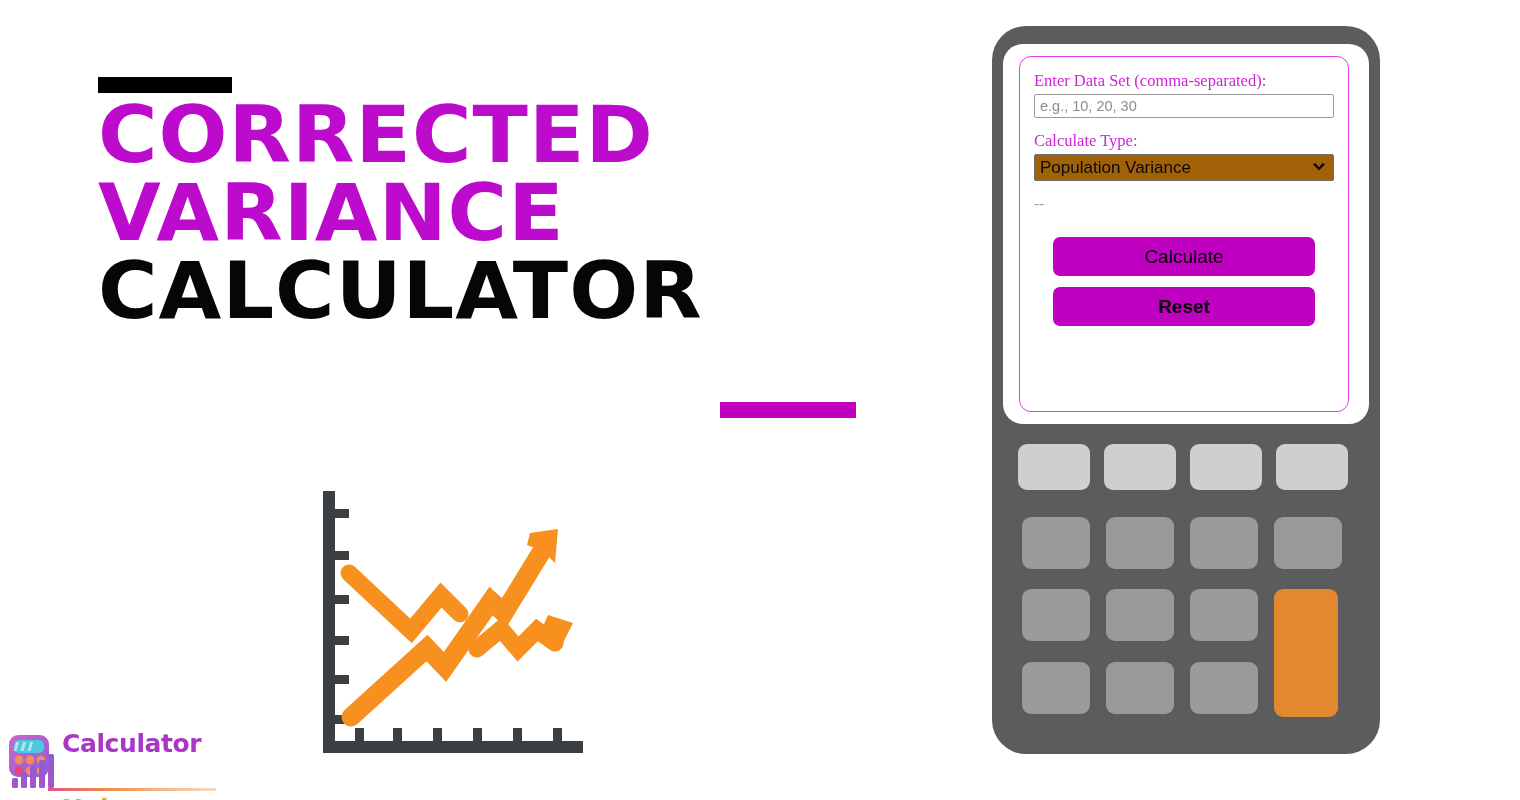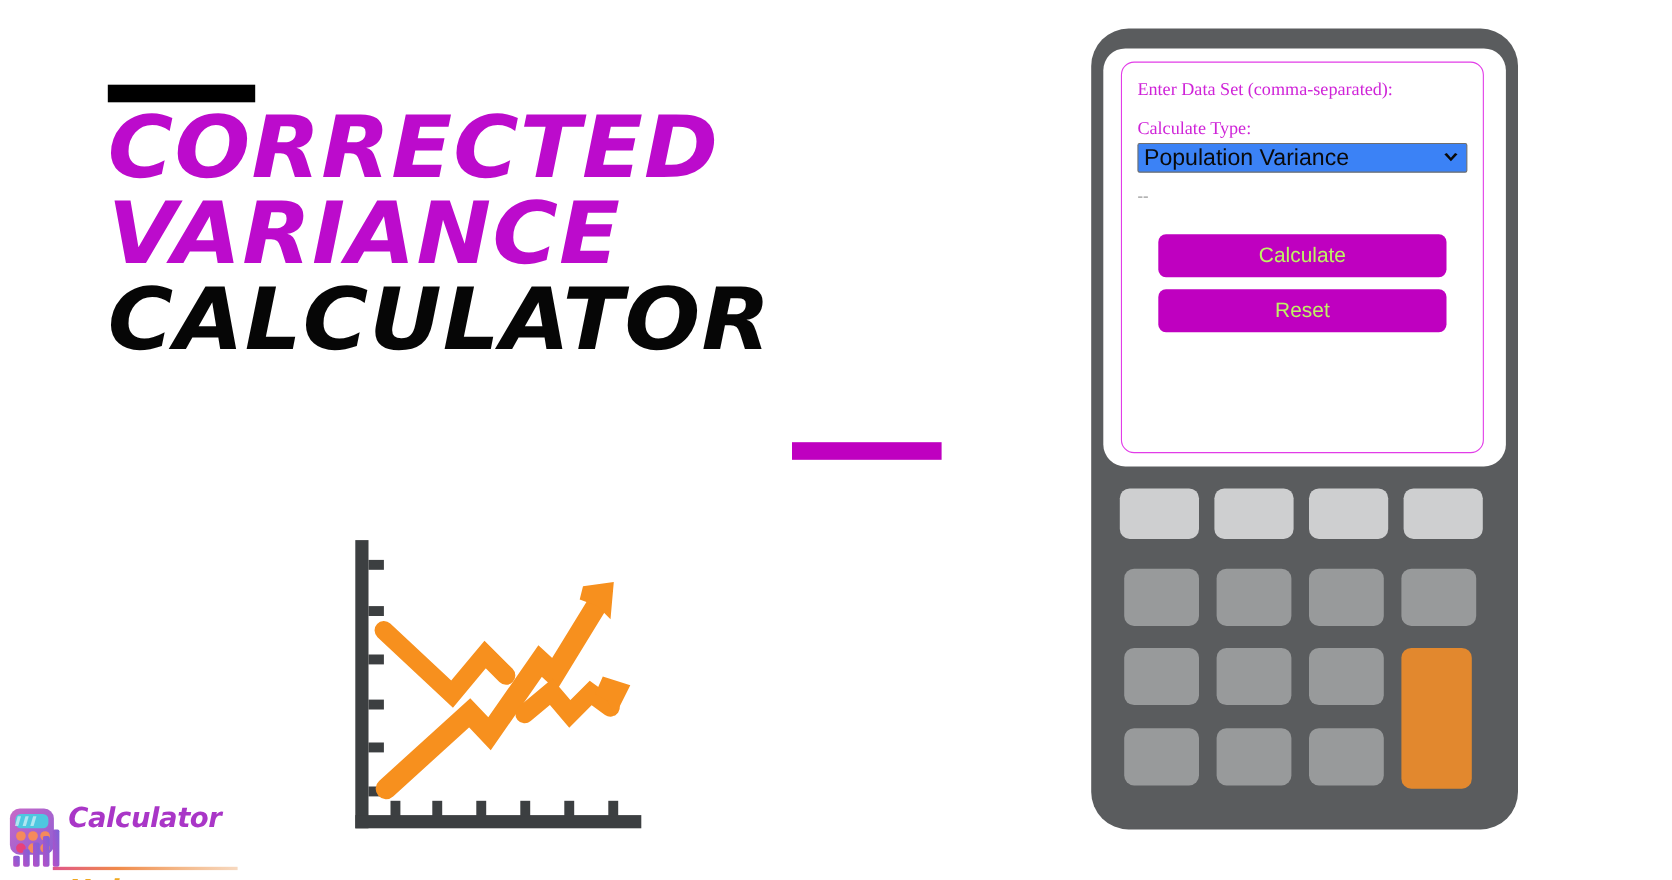--- a/index.html
+++ b/index.html
@@ -6,21 +6,21 @@
   body{
     width:1520px;height:800px;
     background:#ffffff;
     font-family:"Liberation Sans", sans-serif;
     overflow:hidden;
     position:relative;
   }
   #stage{position:absolute;left:0;top:0;width:1520px;height:800px;}
 
   
-  .hero{position:absolute;left:0;top:0;width:960px;height:800px;font-style:italic;}
+  .hero{position:absolute;left:0;top:0;width:960px;height:800px;}
 
   .accent-bar-top{
     position:absolute;left:98px;top:77px;width:134px;height:16px;
     background:#000000;
   }
   .accent-bar-bottom{
     position:absolute;left:720px;top:402px;width:136px;height:16px;
     background:#bf00c0;
   }
 
@@ -90,40 +90,40 @@
     display:block;width:100%;box-sizing:border-box;
     height:24px;border:1px solid #9b9b9b;border-radius:2px;
     background:#fff;font-family:"Liberation Sans", sans-serif;
     font-size:14.5px;color:#222;padding:0 5px;outline:none;
   }
   .f-input::placeholder{color:#8c8c8c;}
   .f-gap{height:13px;}
   .f-select-wrap{position:relative;width:100%;}
   .f-select{
     display:block;width:100%;box-sizing:border-box;height:27px;
-    border:1.4px solid #6e6e6e;border-radius:2px;background:#3b82f6;
-    font-family:"Liberation Sans", sans-serif;font-size:21px;color:#0a0a0a;
+    border:1.4px solid #6e6e6e;border-radius:2px;background:#a16207;
+    font-family:"Liberation Sans", sans-serif;font-size:17px;color:#0a0a0a;
     padding:0 26px 0 5px;outline:none;-webkit-appearance:none;appearance:none;
   }
   .f-select-arrow{
     position:absolute;right:8px;top:7px;width:14px;height:13px;
     pointer-events:none;
   }
   .f-result{
     font-family:"Liberation Serif", serif;
     font-size:15px;color:#9a9a9a;line-height:17px;margin:1px 0 0 0;
   }
   .btn{
     display:block;width:262px;height:39px;margin:0 auto;
     background:#bf00c0;border:none;border-radius:7px;
-    color:#bef264;font-family:"Liberation Sans", sans-serif;
+    color:#000000;font-family:"Liberation Sans", sans-serif;
     font-size:19px;cursor:pointer;
   }
   .btn-calc{margin-top:25px;}
-  .btn-reset{margin-top:11px;}
+  .btn-reset{margin-top:11px;font-weight:bold;}
 
   .keypad{
     position:absolute;left:26px;top:418px;width:338px;height:290px;
   }
   .key{
     position:absolute;border-radius:9px;
   }
   .key.light{background:#cecfd0;}
   .key.mid{background:#989a9b;}
   .key.orange{background:#e2882e;}
@@ -228,20 +228,21 @@
     </div>
   </div>
 
   <div class="calc">
     <div class="calc-shell"></div>
 
     <div class="calc-screen">
       <div class="form-card">
 
         <div class="f-label">Enter Data Set (comma-separated):</div>
+        <input class="f-input" type="text" placeholder="e.g., 10, 20, 30" style="">
 
         <div class="f-gap"></div>
 
         <div class="f-label">Calculate Type:</div>
         <div class="f-select-wrap">
           <select class="f-select">
             <option>Population Variance</option>
             <option>Sample Variance</option>
           </select>
           <svg class="f-select-arrow" viewBox="0 0 14 13">

